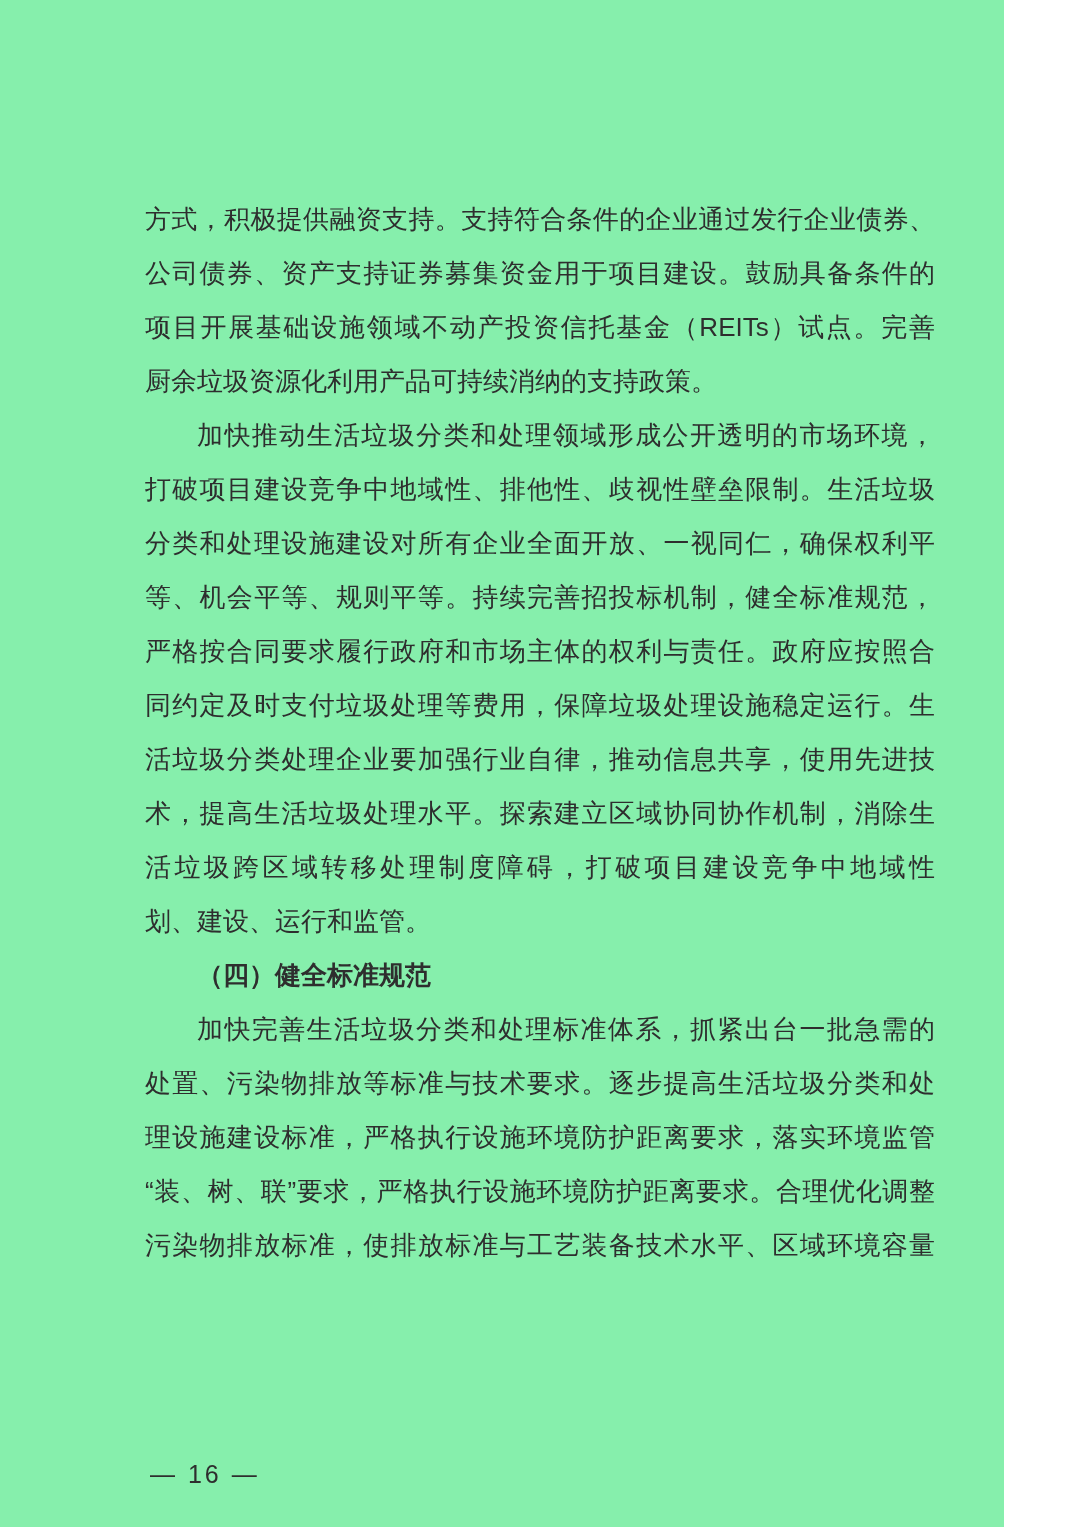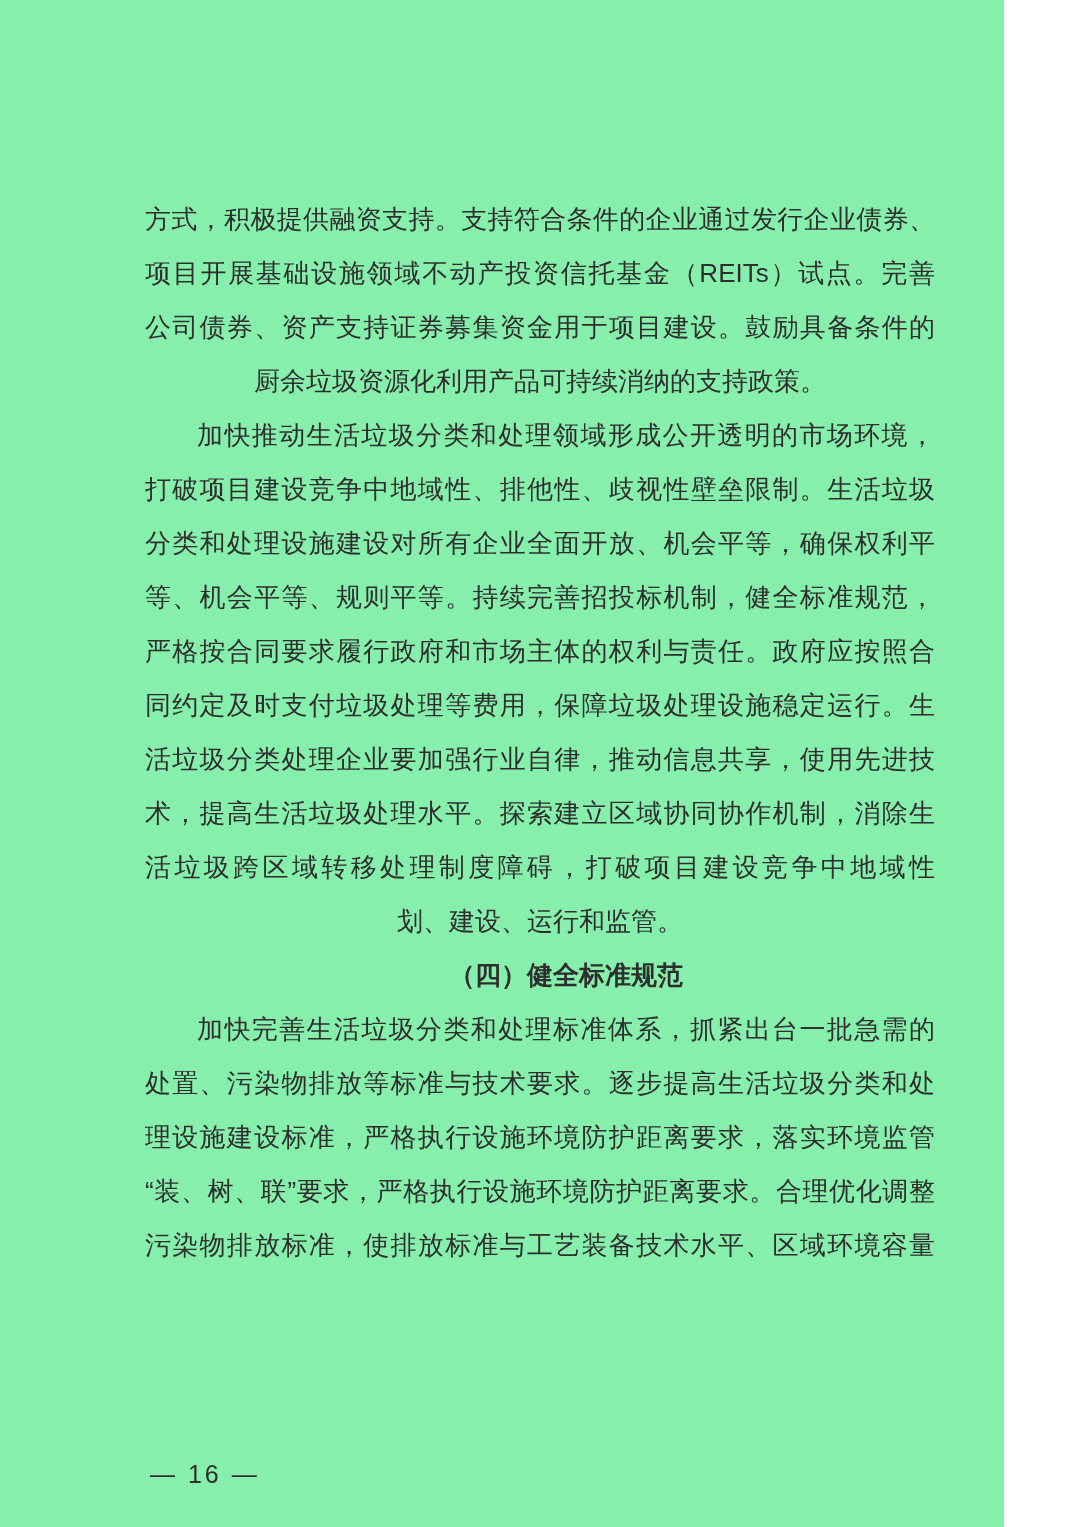--- a/index.html
+++ b/index.html
@@ -16,21 +16,20 @@
     position: absolute;
     left: 145px;
     top: 192px;
     width: 790px;
   }
   .tline {
     font-size: 26px;
     line-height: 54px;
     height: 54px;
     white-space: normal;
-    text-align: center;
   }
   .justify {
     text-align: justify;
     text-align-last: justify;
   }
   .indent {
     text-indent: 52px;
   }
   .heading {
     font-weight: bold;
@@ -44,28 +43,28 @@
     color: #2e2e2e;
   }
 </style>
 </head>
 <body>
 
 <div class="page">
   <div class="text-area">
 
     <div class="tline justify">方式，积极提供融资支持。支持符合条件的企业通过发行企业债券、</div>
+    <div class="tline justify">公司债券、资产支持证券募集资金用于项目建设。鼓励具备条件的</div>
     <div class="tline justify">项目开展基础设施领域不动产投资信托基金（REITs）试点。完善</div>
-    <div class="tline justify">公司债券、资产支持证券募集资金用于项目建设。鼓励具备条件的</div>
     <div class="tline">厨余垃圾资源化利用产品可持续消纳的支持政策。</div>
 
 
     <div class="tline justify indent">加快推动生活垃圾分类和处理领域形成公开透明的市场环境，</div>
     <div class="tline justify">打破项目建设竞争中地域性、排他性、歧视性壁垒限制。生活垃圾</div>
-    <div class="tline justify">分类和处理设施建设对所有企业全面开放、机会平等，确保权利平</div>
+    <div class="tline justify">分类和处理设施建设对所有企业全面开放、一视同仁，确保权利平</div>
     <div class="tline justify">等、机会平等、规则平等。持续完善招投标机制，健全标准规范，</div>
     <div class="tline justify">严格按合同要求履行政府和市场主体的权利与责任。政府应按照合</div>
     <div class="tline justify">同约定及时支付垃圾处理等费用，保障垃圾处理设施稳定运行。生</div>
     <div class="tline justify">活垃圾分类处理企业要加强行业自律，推动信息共享，使用先进技</div>
     <div class="tline justify">术，提高生活垃圾处理水平。探索建立区域协同协作机制，消除生</div>
     <div class="tline justify">活垃圾跨区域转移处理制度障碍，打破项目建设竞争中地域性</div>
     <div class="tline">划、建设、运行和监管。</div>
 
     <div class="tline heading indent">（四）健全标准规范</div>
 

